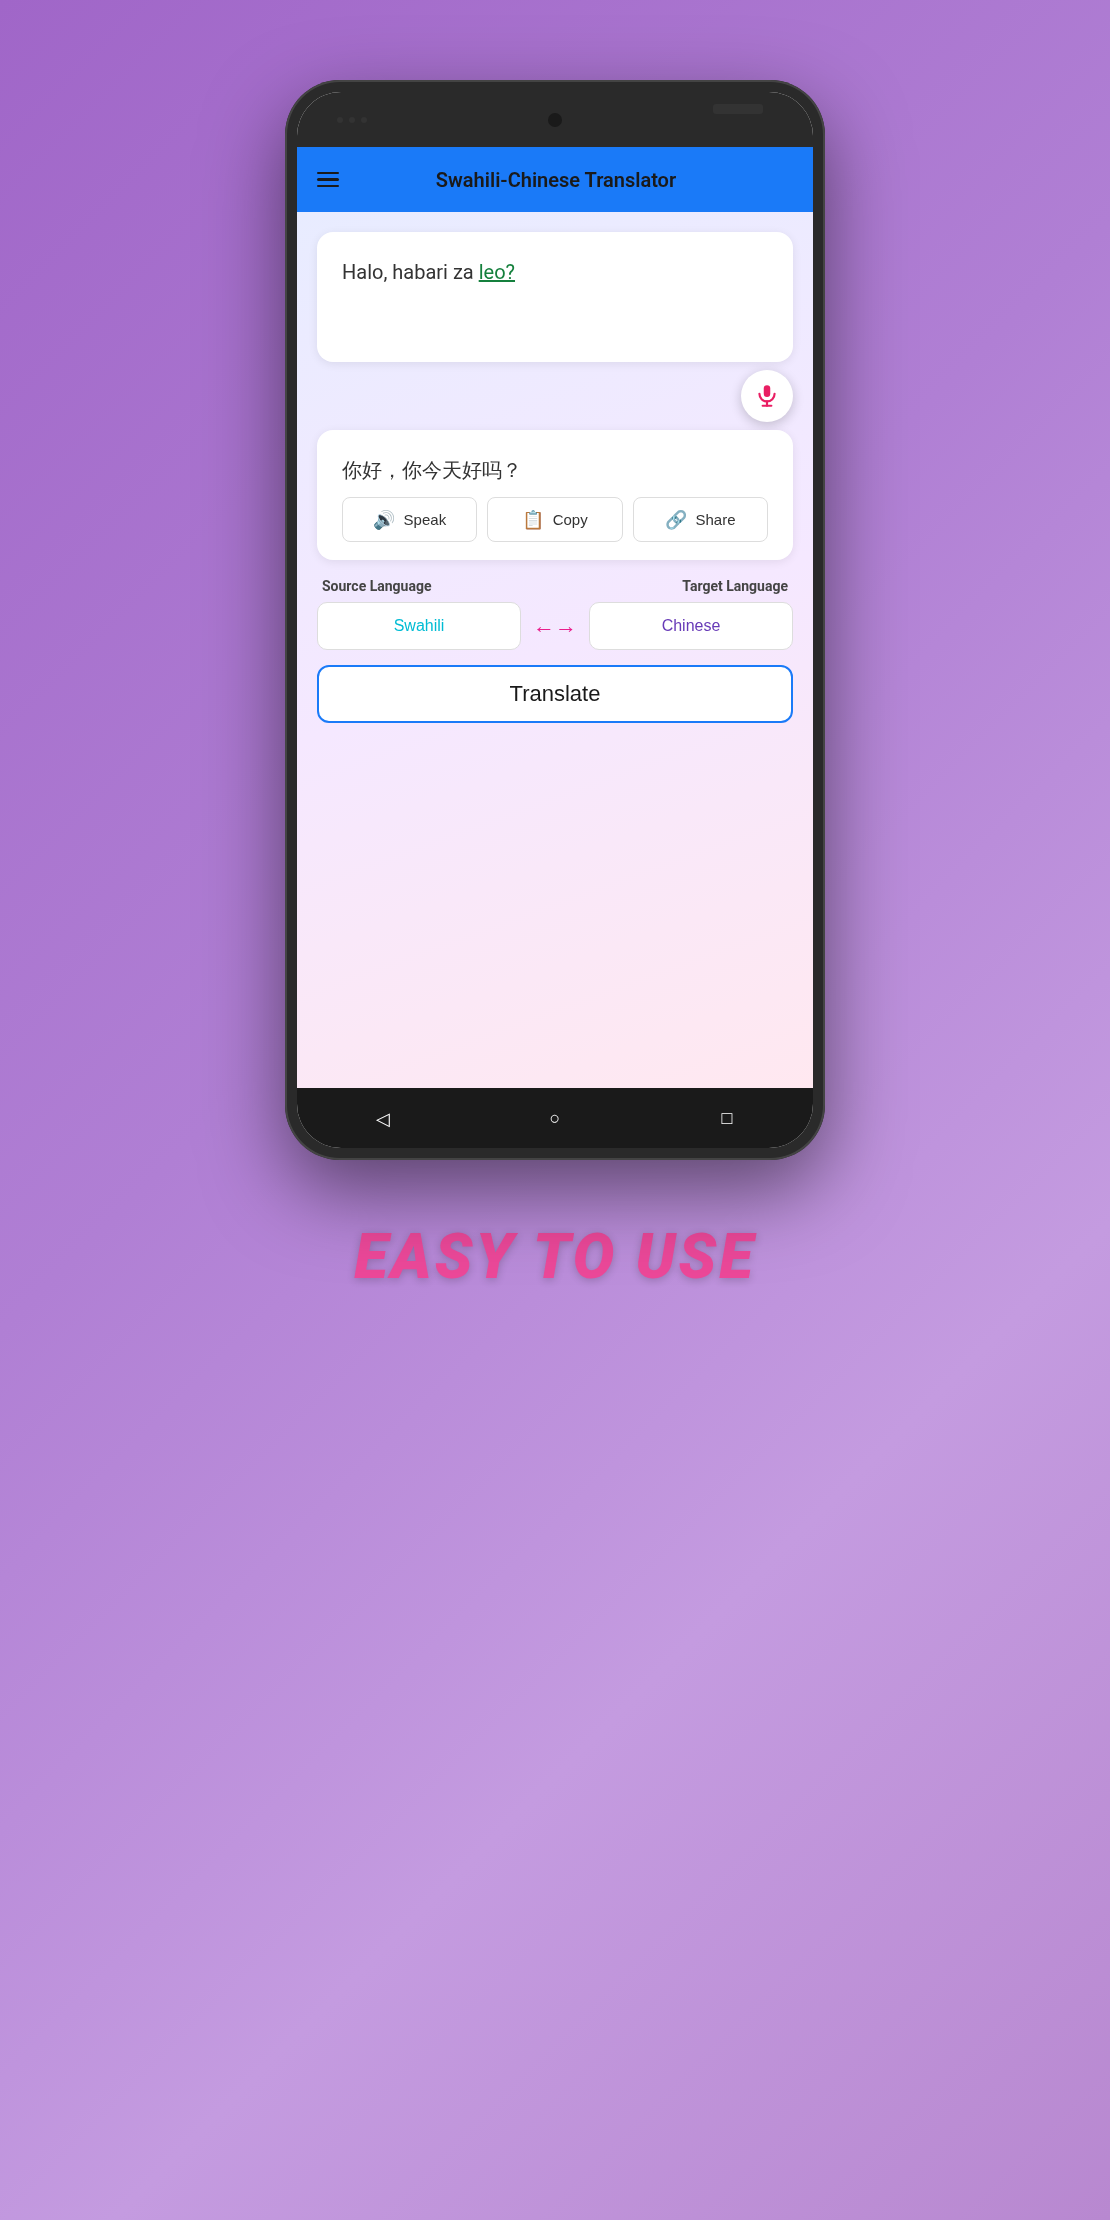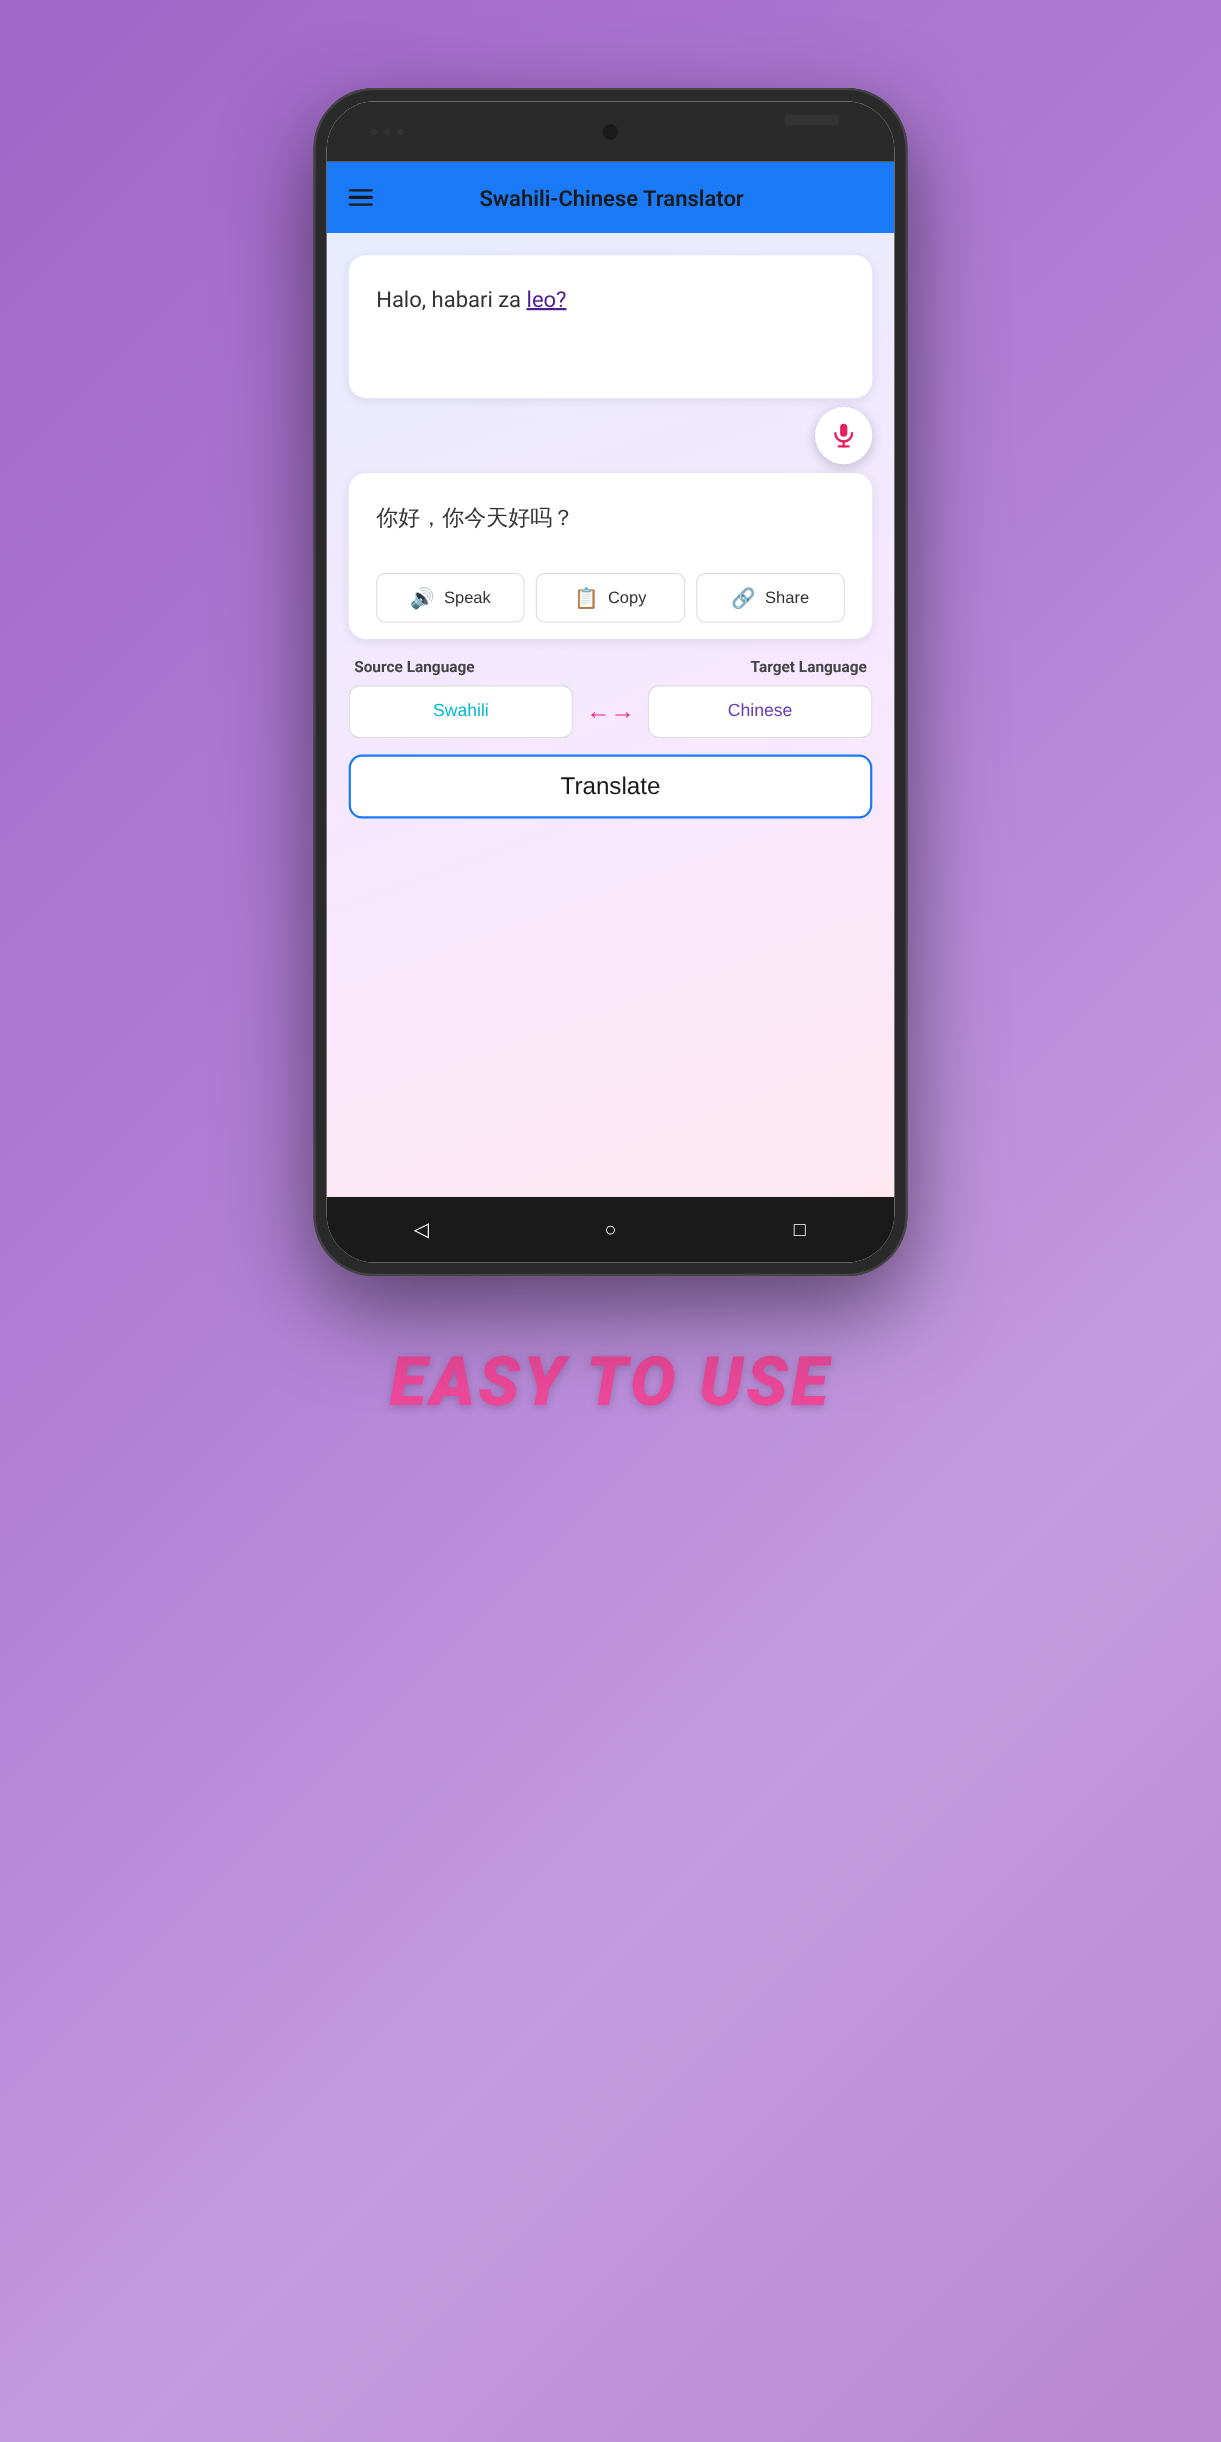--- a/index.html
+++ b/index.html
@@ -155,21 +155,21 @@
       flex-shrink: 0;
     }
 
     .input-text {
       font-size: 20px;
       color: #333;
       line-height: 1.5;
     }
 
     .input-text u {
-      color: #4c1d95;
+      color: #15803d;
     }
 
     
     .mic-btn-wrapper {
       display: flex;
       justify-content: flex-end;
       margin: 8px 0;
       flex-shrink: 0;
     }
 
@@ -199,21 +199,21 @@
       padding: 25px 25px 15px;
       min-height: 130px;
       box-shadow: 0 2px 10px rgba(0,0,0,0.08);
       flex-shrink: 0;
     }
 
     .output-text {
       font-size: 20px;
       color: #333;
       line-height: 1.5;
-      margin-bottom: 36px;
+      margin-bottom: 12px;
     }
 
     
     .action-buttons {
       display: flex;
       gap: 10px;
       margin-top: 5px;
     }
 
     .action-btn {

